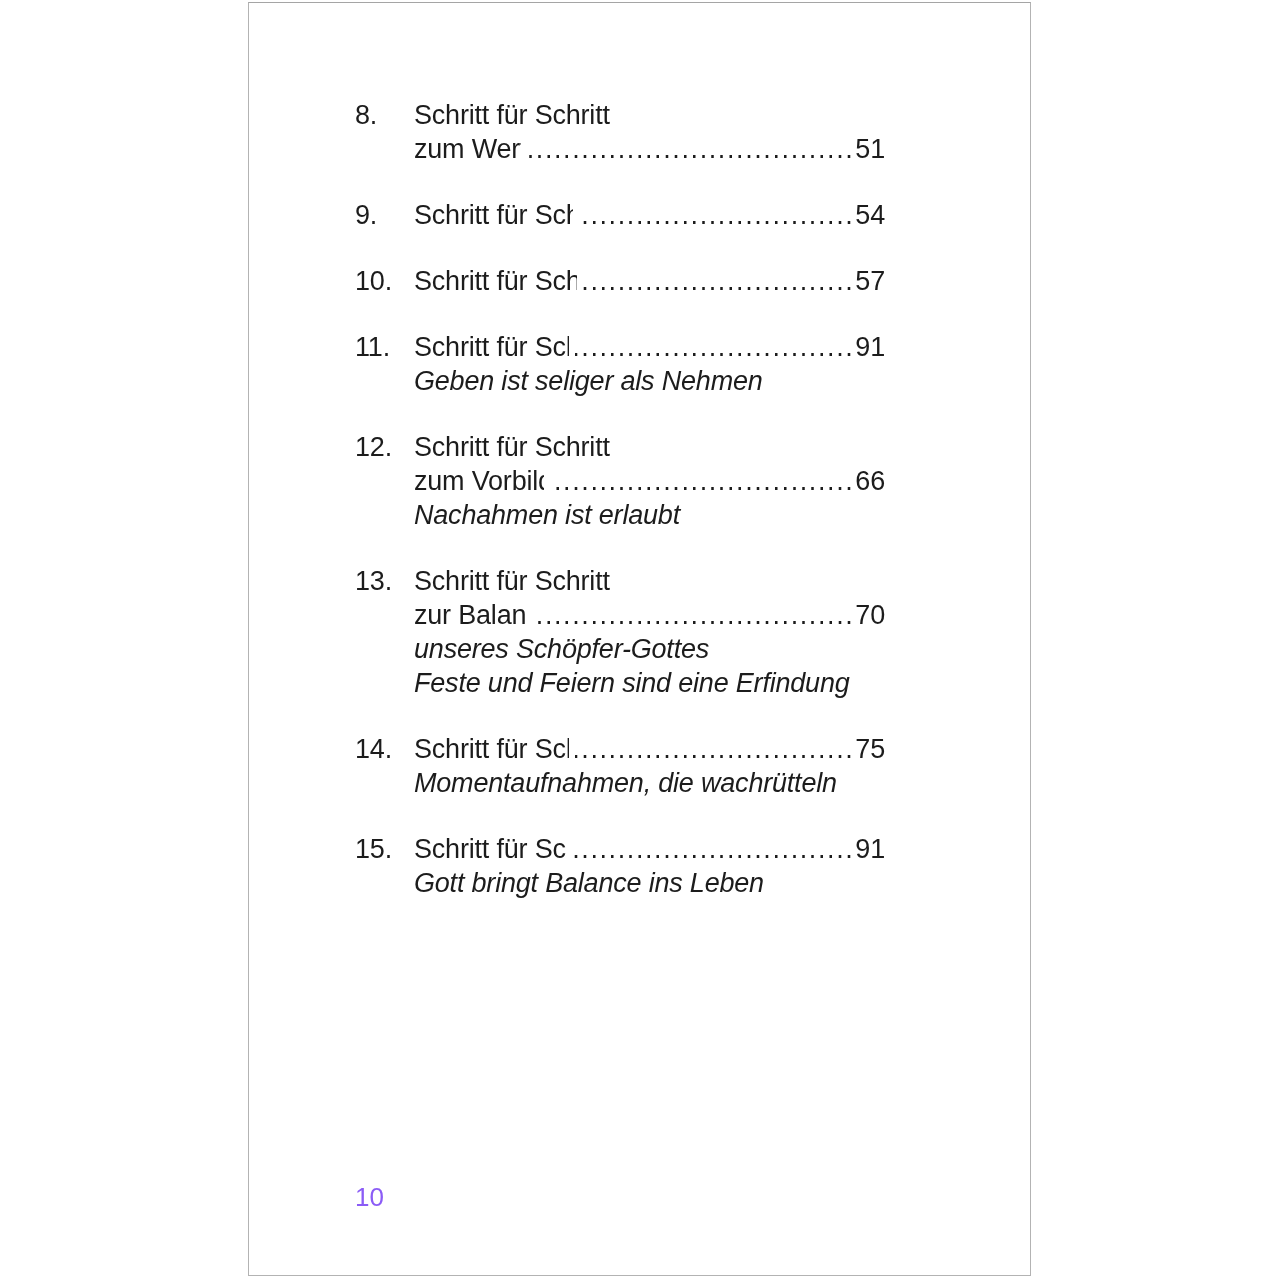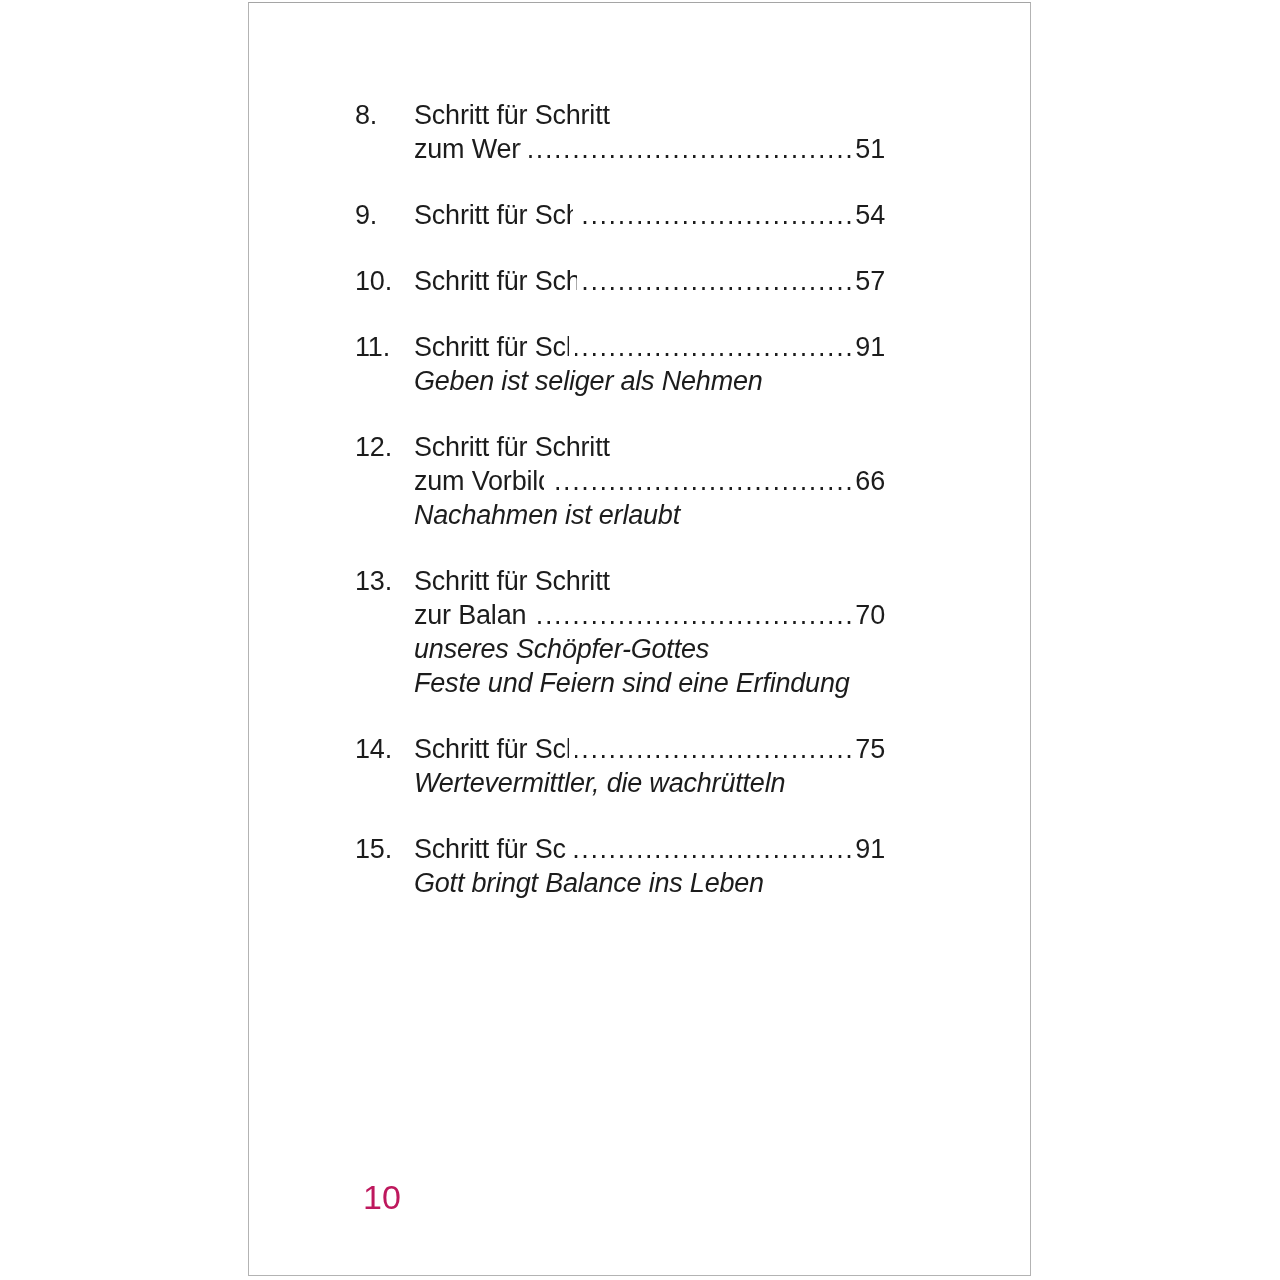--- a/index.html
+++ b/index.html
@@ -70,25 +70,25 @@
   }
   .pg {
     white-space: nowrap;
     flex: 0 0 auto;
   }
   .sub {
     font-style: italic;
   }
   .folio {
     position: absolute;
-    left: 114px;
+    left: 106px;
     top: 1179px;
-    font-size: 34px;
+    font-size: 26px;
     line-height: 30px;
-    color: #be185d;
+    color: #8b5cf6;
   }
 </style>
 </head>
 <body>
 
 <div class="stage">
   <div class="book-page">
 
     <div class="toc">
 
@@ -166,21 +166,21 @@
       </div>
 
       <div class="entry">
         <div class="num">14.</div>
         <div class="lines">
           <div class="line leaderline">
             <span class="title">Schritt für Schritt zur Gelassenheit</span>
             <span class="leader"></span>
             <span class="pg">75</span>
           </div>
-          <div class="line sub">Wertevermittler, die wachrütteln</div>
+          <div class="line sub">Momentaufnahmen, die wachrütteln</div>
         </div>
       </div>
 
       <div class="entry">
         <div class="num">15.</div>
         <div class="lines">
           <div class="line leaderline">
             <span class="title">Schritt für Schritt zum Happy End</span>
             <span class="leader"></span>
             <span class="pg">91</span>

